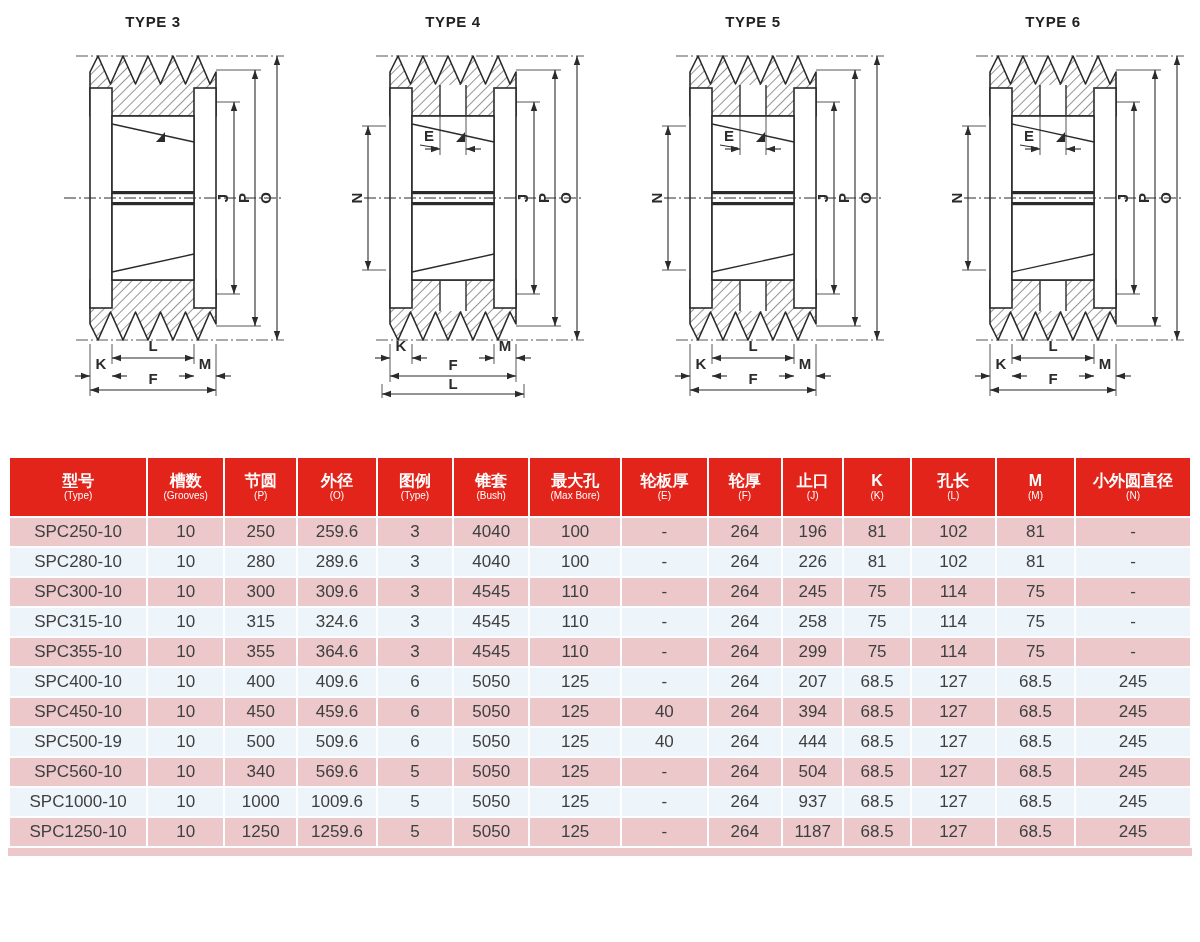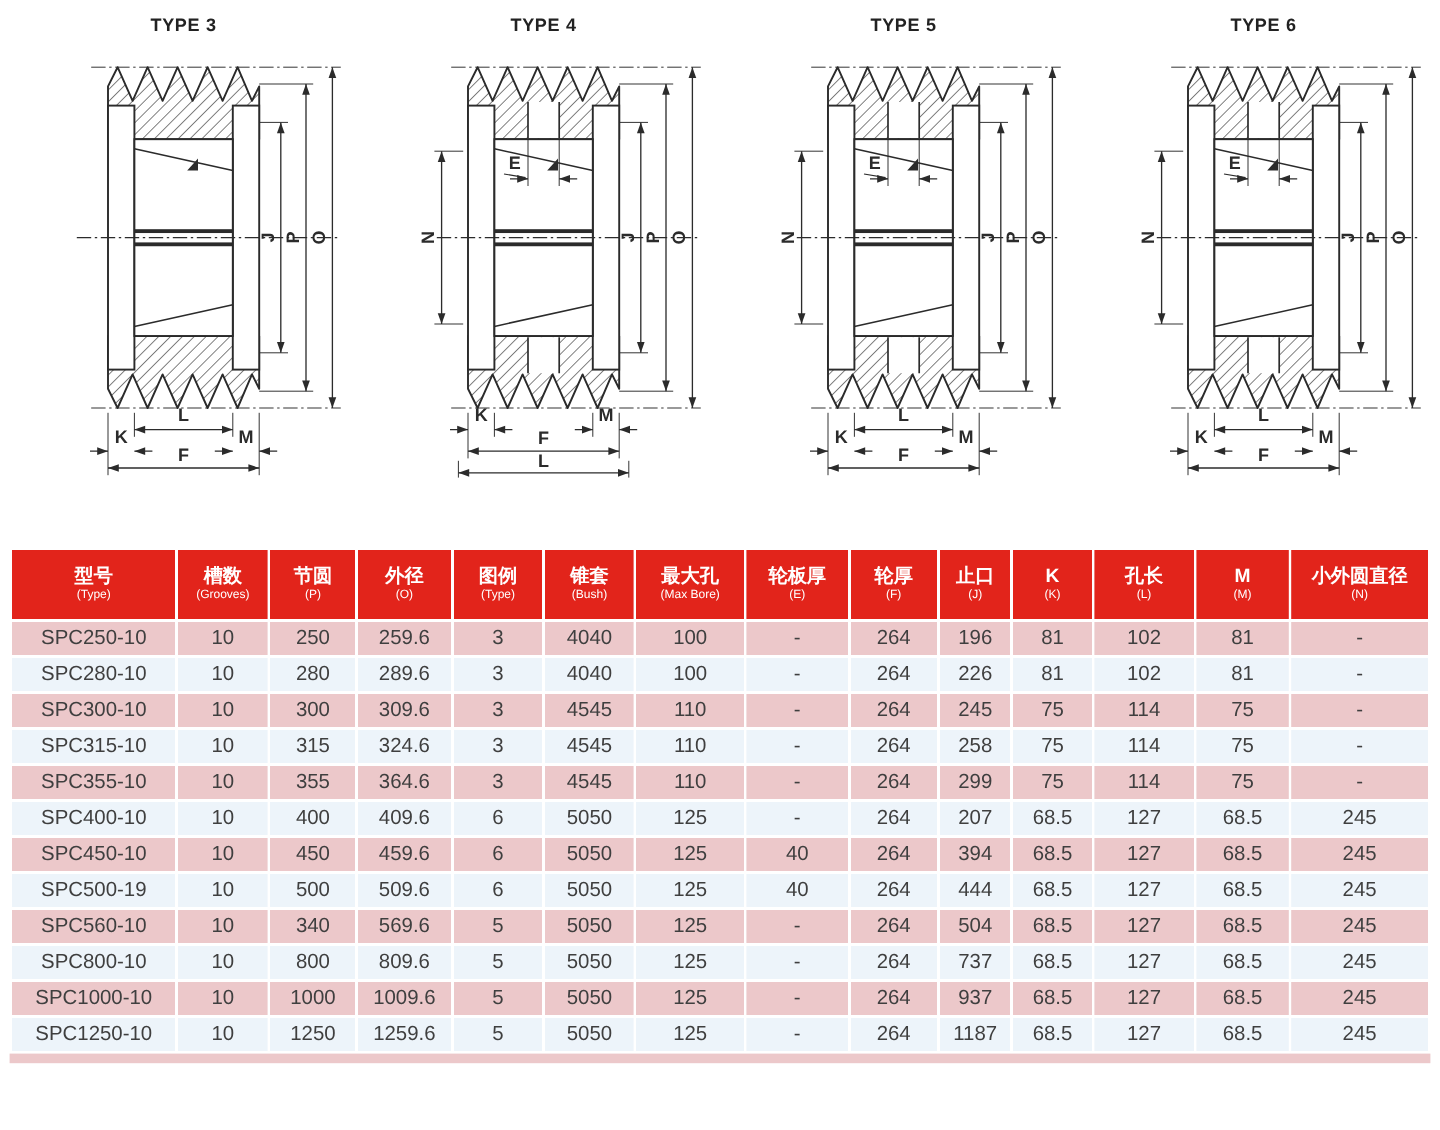--- a/index.html
+++ b/index.html
@@ -563,36 +563,20 @@
         <td>125</td>
         <td>-</td>
         <td>264</td>
         <td>504</td>
         <td>68.5</td>
         <td>127</td>
         <td>68.5</td>
         <td>245</td>
       </tr>
       <tr>
-        <td>SPC800-10</td>
-        <td>10</td>
-        <td>800</td>
-        <td>809.6</td>
-        <td>5</td>
-        <td>5050</td>
-        <td>125</td>
-        <td>-</td>
-        <td>264</td>
-        <td>737</td>
-        <td>68.5</td>
-        <td>127</td>
-        <td>68.5</td>
-        <td>245</td>
-      </tr>
-      <tr>
         <td>SPC1000-10</td>
         <td>10</td>
         <td>1000</td>
         <td>1009.6</td>
         <td>5</td>
         <td>5050</td>
         <td>125</td>
         <td>-</td>
         <td>264</td>
         <td>937</td>

